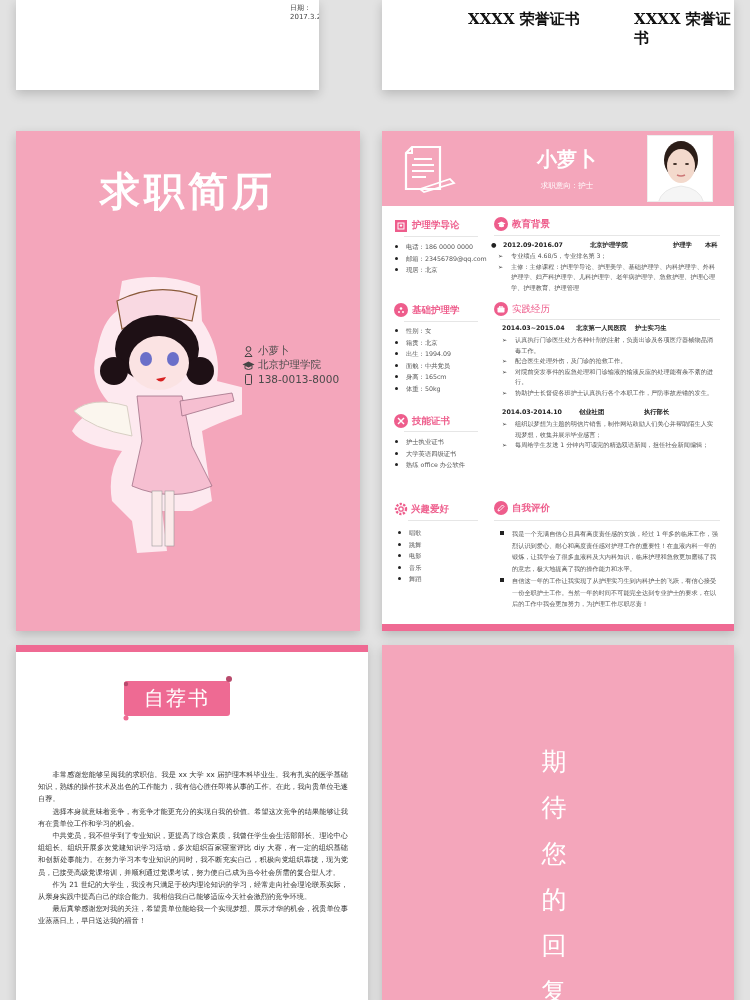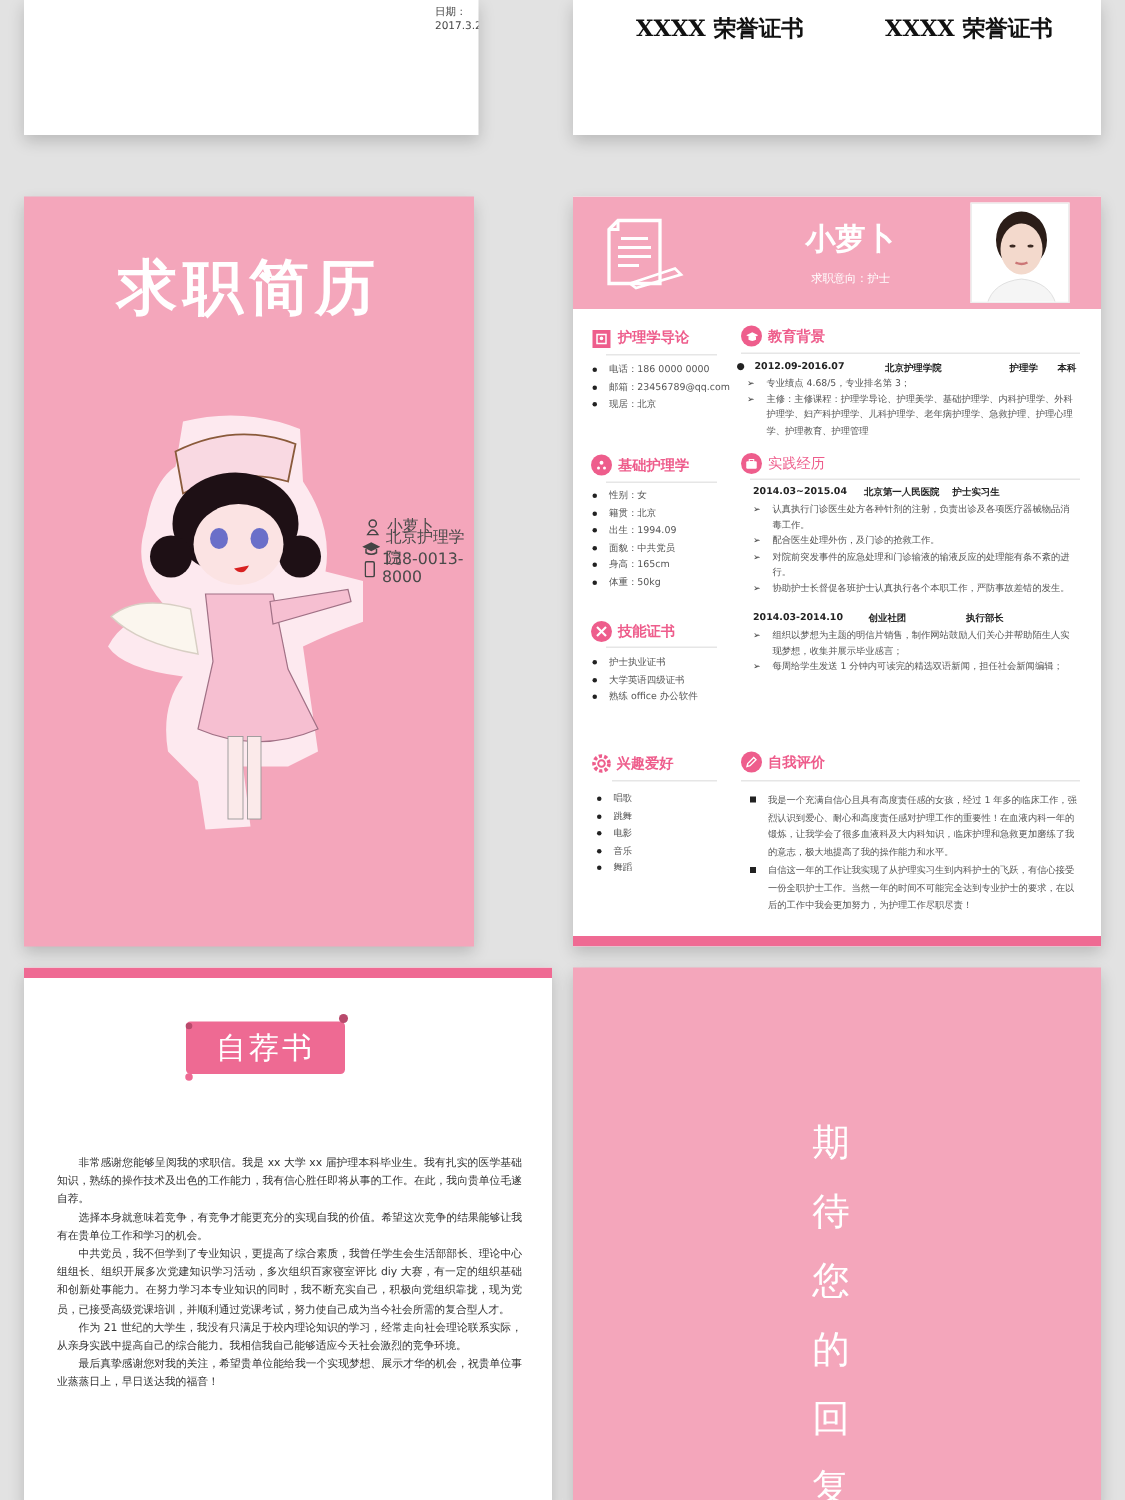--- a/index.html
+++ b/index.html
@@ -3,24 +3,24 @@
 <meta charset="utf-8">
 <style>
   * { box-sizing: border-box; margin: 0; padding: 0; }
   html, body { width: 750px; height: 1000px; overflow: hidden; }
   body { background: #e2e2e2; font-family: "DejaVu Sans", sans-serif; position: relative; color: #333; }
   .page { position: absolute; box-shadow: 0 4px 10px rgba(0,0,0,0.18); overflow: hidden; }
   
   #p-letter-end { left: 16px; top: 0; width: 303px; height: 90px; background: #fff; }
   #p-cert { left: 382px; top: 0; width: 352px; height: 90px; background: #fff; }
   .date-line { position: absolute; left: 274px; top: 3px; font-size: 7px; color: #444; }
-  .cert-title { position: absolute; top: 10px; font-size: 15px; font-weight: bold; color: #111; font-family: "DejaVu Serif", serif; }
-
-  
-  #p-cover { left: 16px; top: 131px; width: 300px; height: 500px; background: #f4a6bb; }
+  .cert-title { position: absolute; top: 10px; font-size: 15px; font-weight: bold; color: #111; font-family: "DejaVu Serif", serif; margin-left: 44px; }
+
+  
+  #p-cover { left: 16px; top: 131px; width: 344px; height: 500px; background: #f4a6bb; }
   .cover-title { position: absolute; left: 0; right: 0; top: 33px; text-align: center; color: #fff; font-size: 40px; font-weight: bold; letter-spacing: 4px; }
   .nurse { position: absolute; left: 36px; top: 140px; width: 190px; height: 285px; }
   .cover-info { position: absolute; left: 225px; top: 213px; font-size: 10.5px; color: #4a4a4a; }
   .cover-info .row { display: flex; align-items: center; height: 14px; }
   .cover-info .ico { width: 14px; display: inline-flex; justify-content: center; margin-right: 3px; }
 
   
   #p-resume { left: 382px; top: 131px; width: 352px; height: 500px; background: #fff; }
   .r-header { position: absolute; left: 0; top: 0; width: 352px; height: 75px; background: #f4a6bb; }
   .doc-icon { position: absolute; left: 20px; top: 14px; }

